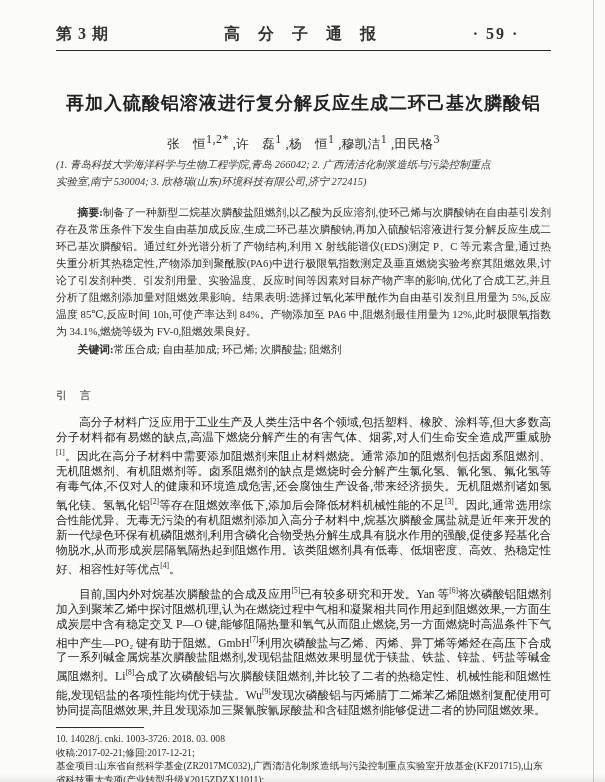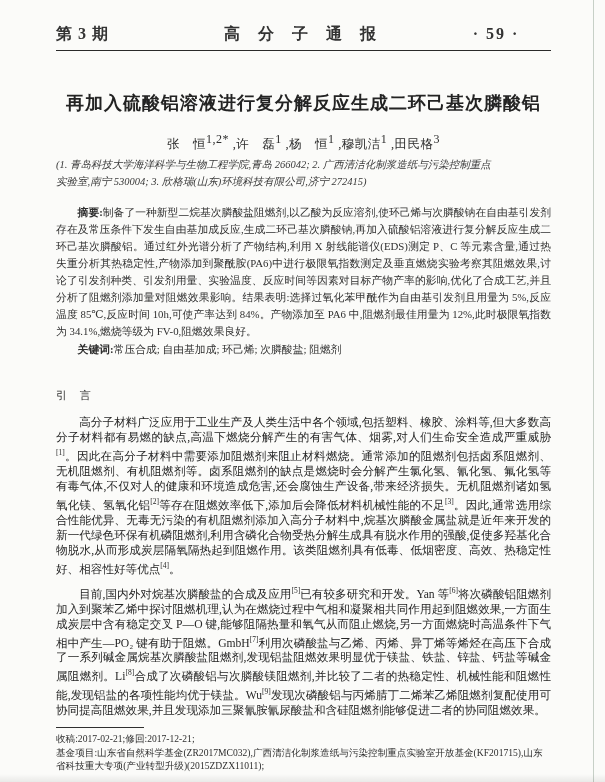--- a/index.html
+++ b/index.html
@@ -115,20 +115,21 @@
     <p class="kw-para"><span class="inline-label">关键词:</span><span>常压合成; 自由基加成; 环己烯; 次膦酸盐; 阻燃剂</span></p>
   </div>
 
   <div class="section-heading">引 言</div>
 
   <p class="body-para">高分子材料广泛应用于工业生产及人类生活中各个领域,包括塑料、橡胶、涂料等,但大多数高分子材料都有易燃的缺点,高温下燃烧分解产生的有害气体、烟雾,对人们生命安全造成严重威胁<sup>[1]</sup>。因此在高分子材料中需要添加阻燃剂来阻止材料燃烧。通常添加的阻燃剂包括卤系阻燃剂、无机阻燃剂、有机阻燃剂等。卤系阻燃剂的缺点是燃烧时会分解产生氯化氢、氰化氢、氟化氢等有毒气体,不仅对人的健康和环境造成危害,还会腐蚀生产设备,带来经济损失。无机阻燃剂诸如氢氧化镁、氢氧化铝<sup>[2]</sup>等存在阻燃效率低下,添加后会降低材料机械性能的不足<sup>[3]</sup>。因此,通常选用综合性能优异、无毒无污染的有机阻燃剂添加入高分子材料中,烷基次膦酸金属盐就是近年来开发的新一代绿色环保有机磷阻燃剂,利用含磷化合物受热分解生成具有脱水作用的强酸,促使多羟基化合物脱水,从而形成炭层隔氧隔热起到阻燃作用。该类阻燃剂具有低毒、低烟密度、高效、热稳定性好、相容性好等优点<sup>[4]</sup>。</p>
   <p class="body-para">目前,国内外对烷基次膦酸盐的合成及应用<sup>[5]</sup>已有较多研究和开发。Yan 等<sup>[6]</sup>将次磷酸铝阻燃剂加入到聚苯乙烯中探讨阻燃机理,认为在燃烧过程中气相和凝聚相共同作用起到阻燃效果,一方面生成炭层中含有稳定交叉 P—O 键,能够阻隔热量和氧气从而阻止燃烧,另一方面燃烧时高温条件下气相中产生—PO₂ 键有助于阻燃。GmbH<sup>[7]</sup>利用次磷酸盐与乙烯、丙烯、异丁烯等烯烃在高压下合成了一系列碱金属烷基次膦酸盐阻燃剂,发现铝盐阻燃效果明显优于镁盐、铁盐、锌盐、钙盐等碱金属阻燃剂。Li<sup>[8]</sup>合成了次磷酸铝与次膦酸镁阻燃剂,并比较了二者的热稳定性、机械性能和阻燃性能,发现铝盐的各项性能均优于镁盐。Wu<sup>[9]</sup>发现次磷酸铝与丙烯腈丁二烯苯乙烯阻燃剂复配使用可协同提高阻燃效果,并且发现添加三聚氰胺氰尿酸盐和含硅阻燃剂能够促进二者的协同阻燃效果。</p>
 
   <div class="footnote-rule"></div>
   <div class="footnotes">
+    <p>10. 14028/j. cnki. 1003-3726. 2018. 03. 008</p>
     <p>收稿:2017-02-21;修回:2017-12-21;</p>
     <p>基金项目:山东省自然科学基金(ZR2017MC032),广西清洁化制浆造纸与污染控制重点实验室开放基金(KF201715),山东省科技重大专项(产业转型升级)(2015ZDZX11011);</p>
 
   </div>
 
 </div>
 
 <div class="scan-edge-right"></div>
 <div class="scan-edge-bottom"></div>
 

